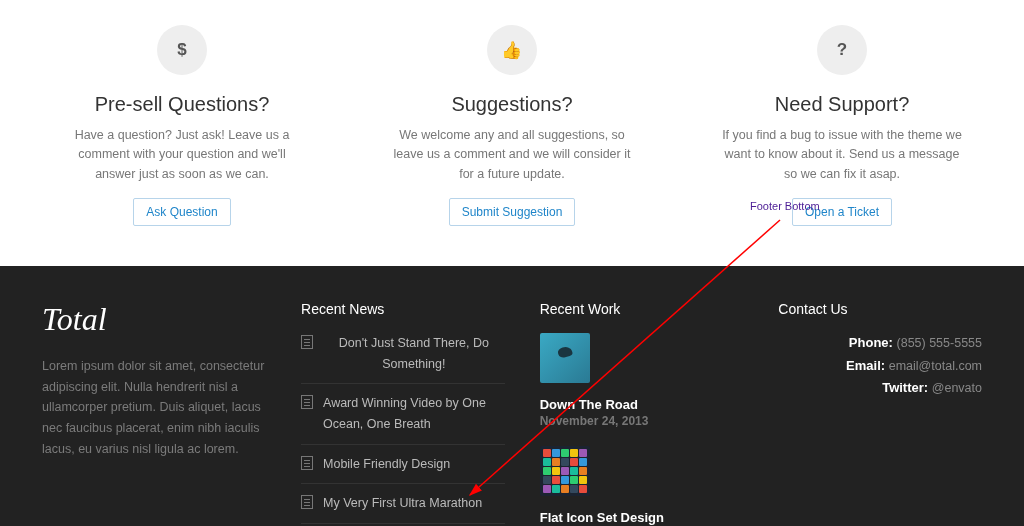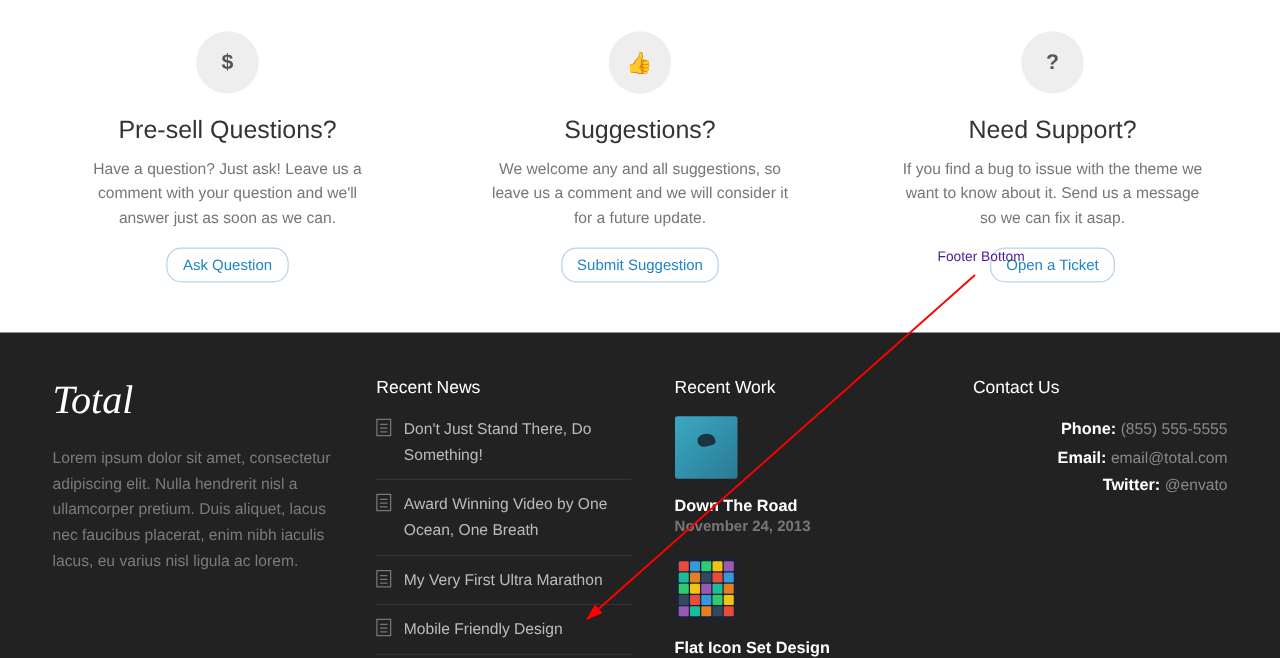--- a/index.html
+++ b/index.html
@@ -3,33 +3,33 @@
 <meta charset="utf-8">
 <style>
   * { margin: 0; padding: 0; box-sizing: border-box; }
   body { font-family: Arial, Helvetica, sans-serif; font-size: 13px; color: #555; background: #fff; width: 1024px; overflow: hidden; }
   
   .features { display: flex; justify-content: center; gap: 80px; padding: 25px 60px 40px; }
   .feature { flex: 0 0 250px; text-align: center; }
   .icon-circle { width: 50px; height: 50px; border-radius: 50%; background: #eee; color: #555; margin: 0 auto 18px; display: flex; align-items: center; justify-content: center; font-size: 17px; font-weight: bold; }
   .feature h3 { font-size: 20px; font-weight: normal; color: #333; margin-bottom: 10px; }
   .feature p { font-size: 12.5px; line-height: 1.55; color: #777; margin-bottom: 14px; }
-  .btn { display: inline-block; padding: 6px 12px; border: 1px solid #b7d4ea; color: #1f85c9; font-size: 12px; background: #fff; border-radius: 12px; text-decoration: none; cursor: pointer; }
+  .btn { display: inline-block; padding: 6px 12px; border: 1px solid #b7d4ea; color: #1f85c9; font-size: 12px; background: #fff; border-radius: 2px; text-decoration: none; cursor: pointer; }
   
   .footer { background: #222; color: #888; padding: 35px 0 0; position: relative; }
   .footer-inner { width: 940px; margin: 0 auto; display: flex; gap: 35px; }
   .col { flex: 1; }
   .col-1 { flex: 1.1; }
   .logo { font-family: "Brush Script MT", cursive; font-size: 32px; color: #fff; font-style: italic; margin-bottom: 18px; }
   .footer h4 { color: #fff; font-size: 14px; font-weight: normal; margin-bottom: 16px; }
   .footer p, .footer li, .footer span { font-size: 12.5px; line-height: 1.65; }
   .about-text { color: #7b7b7b; }
   .news-list { list-style: none; }
   .news-list li { border-bottom: 1px solid #333; padding: 9px 0; display: flex; gap: 10px; align-items: flex-start; }
-  .news-list li:first-child { padding-top: 0; }
+  .news-list li:first-child { padding-top: 0; text-align: center; }
   .doc-icon { flex: 0 0 12px; height: 14px; margin-top: 2px; border: 1px solid #777; position: relative; }
   .doc-icon::before { content: ""; position: absolute; left: 2px; right: 2px; top: 3px; height: 1px; background: #777; box-shadow: 0 3px 0 #777, 0 6px 0 #777; }
   .news-list a { color: #bbb; text-decoration: none; }
   .work-item { display: flex; gap: 14px; margin-bottom: 18px; flex-direction: column; }
   .thumb { width: 50px; height: 50px; flex: 0 0 50px; border-radius: 2px; }
   .thumb-bird { background: linear-gradient(135deg, #3aa9c4 0%, #2a7a94 100%); position: relative; }
   .thumb-bird::after { content: ""; position: absolute; left: 18px; top: 14px; width: 14px; height: 10px; background: #1a3540; border-radius: 50% 70% 30% 50%; transform: rotate(-15deg); }
   .thumb-icons { background: #1b2330; display: grid; grid-template-columns: repeat(5,1fr); grid-template-rows: repeat(5,1fr); gap: 1px; padding: 3px; }
   .thumb-icons i { display: block; border-radius: 1px; }
   .work-title { color: #fff; font-weight: bold; font-size: 13px; margin-bottom: 2px; }
@@ -85,25 +85,25 @@
           <li>
               <span class="doc-icon"></span>
               <a>Don't Just Stand There, Do Something!</a>
             </li>
           <li>
               <span class="doc-icon"></span>
               <a>Award Winning Video by One Ocean, One Breath</a>
             </li>
           <li>
               <span class="doc-icon"></span>
-              <a>My Very First Ultra Marathon</a>
+              <a>Mobile Friendly Design</a>
             </li>
           <li>
               <span class="doc-icon"></span>
-              <a>Mobile Friendly Design</a>
+              <a>My Very First Ultra Marathon</a>
             </li>
           <li>
               <a>The Summer Road Trip</a>
             </li>
         </ul>
       </div>
 
       <div class="col">
         <h4>Recent Work</h4>
         <div class="work-item">

